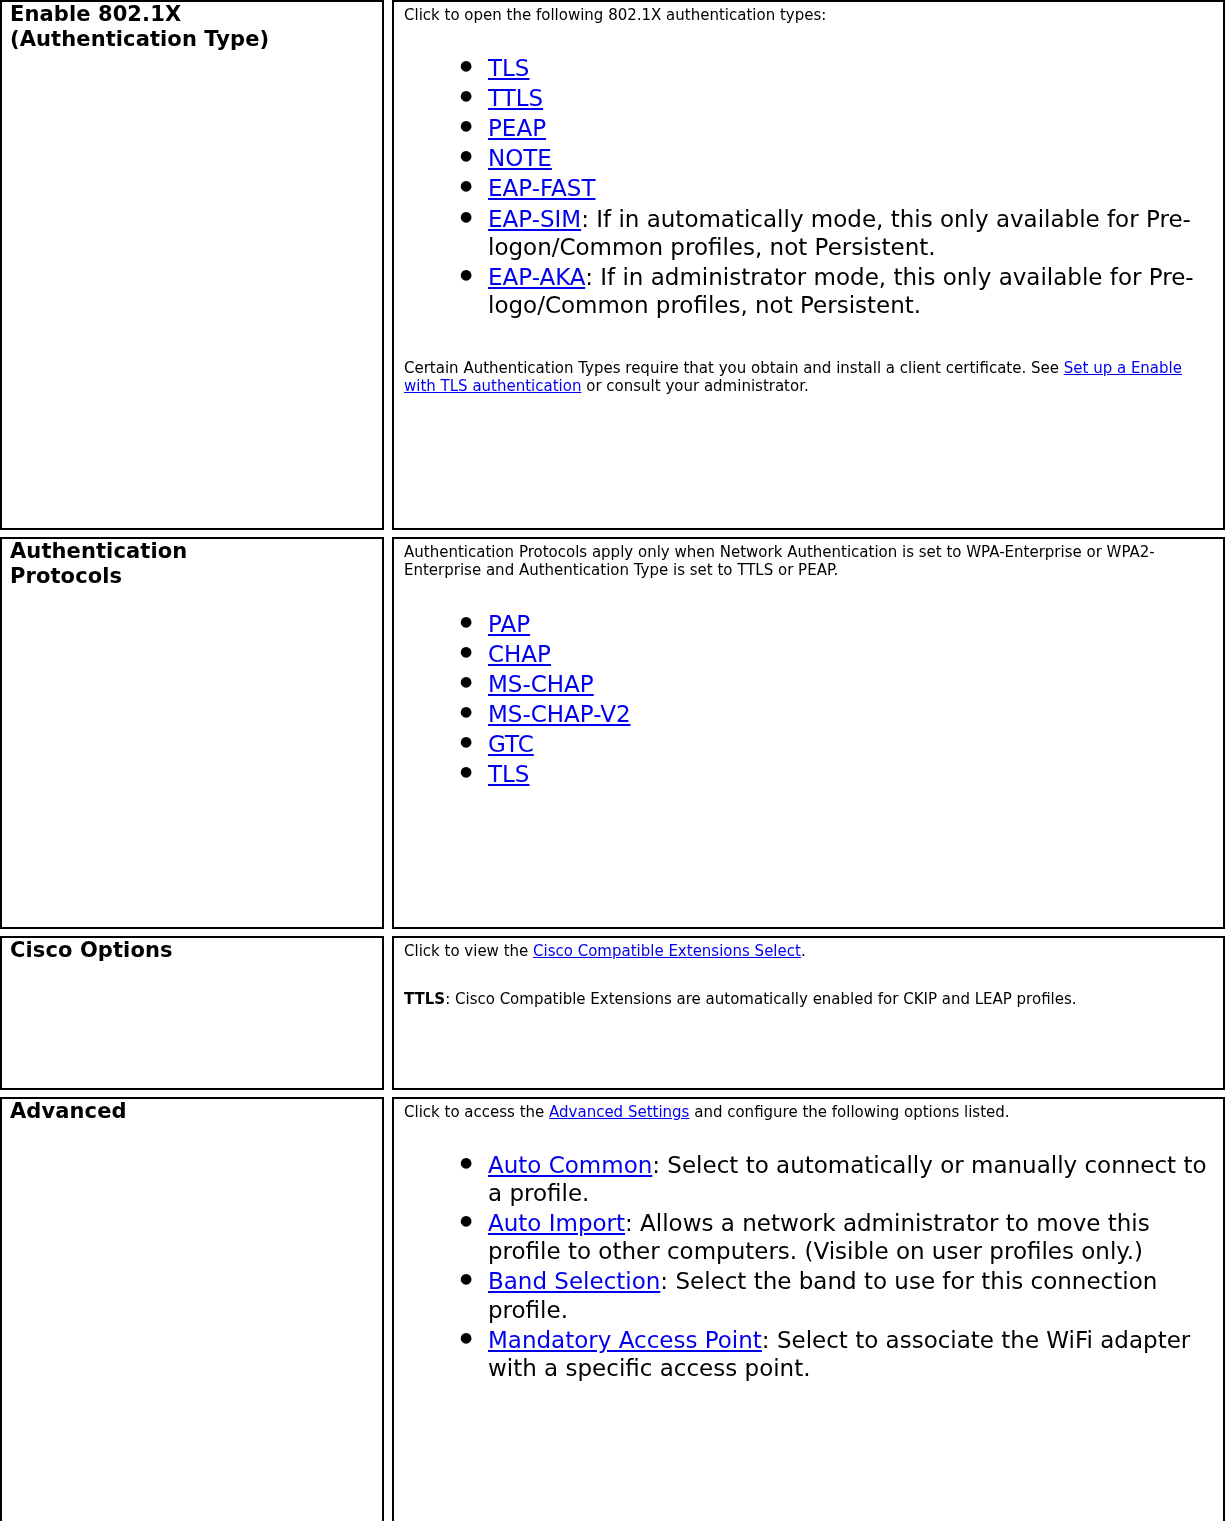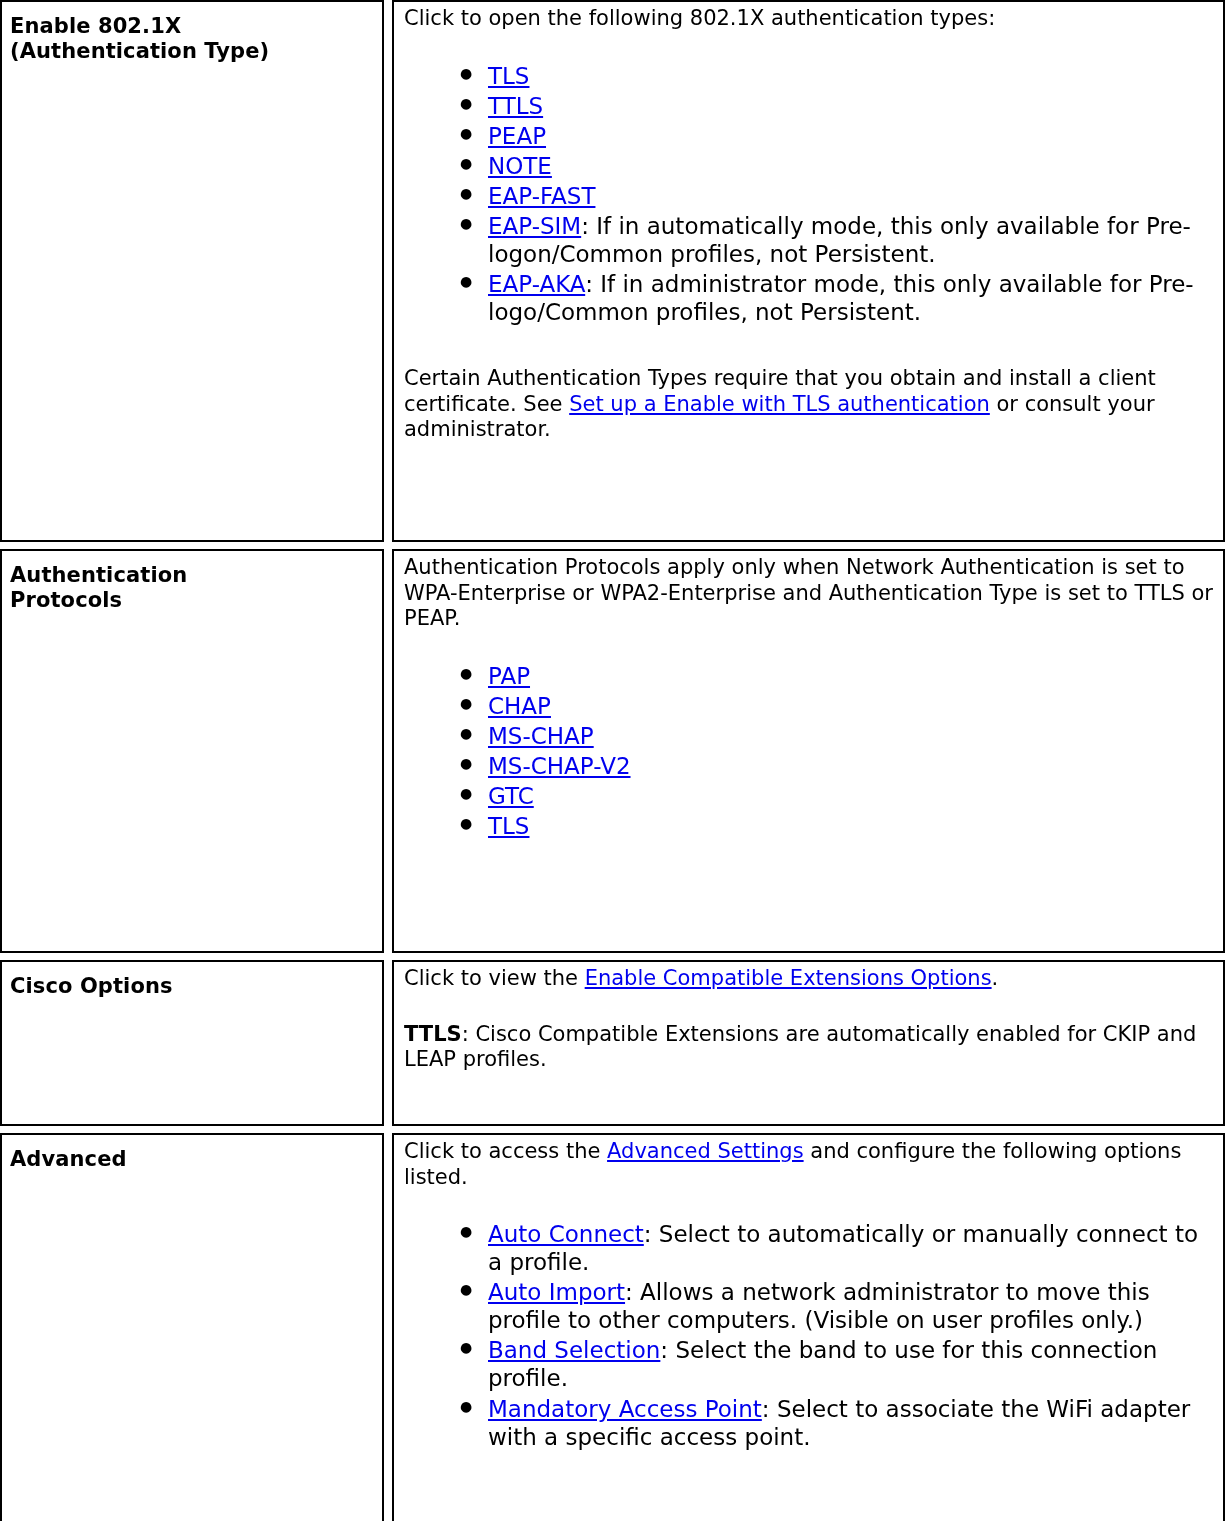--- a/index.html
+++ b/index.html
@@ -26,21 +26,21 @@
   .doc-table td {
     border: 2px solid #000000;
     vertical-align: top;
     padding: 0;
     background: #ffffff;
   }
 
   
   td.col-term {
     width: 366px;
-    padding: 12px 6px 6px 8px;
+    padding: 0 6px 6px 8px;
   }
   td.gap {
     width: 8px;
     border: none !important;
     background: #ffffff;
     padding: 0;
   }
   td.col-desc {
     padding: 4px 8px 6px 10px;
   }
@@ -60,21 +60,21 @@
     letter-spacing: 0.1px;
   }
 
   .desc {
     font-size: 21px;
     line-height: 1.22;
   }
 
   .para {
     margin: 0;
-    font-size: 21px;
+    font-size: 15px;
     line-height: 1.22;
   }
   .spacer-md { height: 30px; }
   .spacer-lg { height: 38px; }
 
   ul.blist {
     margin: 0;
     padding: 0 0 0 56px;
     list-style: none;
   }
@@ -172,42 +172,42 @@
         <td colspan="3"></td>
       </tr>
 
     <tr>
       <td class="col-term cell-tall-3">
         <div class="term">Cisco Options</div>
       </td>
       <td class="gap"></td>
       <td class="col-desc">
         <div class="desc">
-          <p class="para"><span>Click to view the </span><a class="lnk" href="#">Enable Compatible Extensions Options</a><span>.</span></p>
+          <p class="para"><span>Click to view the </span><a class="lnk" href="#">Cisco Compatible Extensions Select</a><span>.</span></p>
           <div class="spacer-md"></div>
           <p class="para"><b class="note">TTLS</b><span>: Cisco Compatible Extensions are automatically enabled for CKIP and LEAP profiles.</span></p>
         </div>
       </td>
     </tr>
 
     <tr class="rowgap">
         <td colspan="3"></td>
       </tr>
 
     <tr>
       <td class="col-term cell-tall-4">
         <div class="term">Advanced</div>
       </td>
       <td class="gap"></td>
       <td class="col-desc">
         <div class="desc">
           <p class="para"><span>Click to access the </span><a class="lnk" href="#">Advanced Settings</a><span> and configure the following options listed.</span></p>
           <div class="spacer-md"></div>
           <ul class="blist">
-            <li><a class="lnk" href="#">Auto Connect</a><span>: Select to automatically or manually connect to a profile.</span></li>
+            <li><a class="lnk" href="#">Auto Common</a><span>: Select to automatically or manually connect to a profile.</span></li>
             <li><a class="lnk" href="#">Auto Import</a><span>: Allows a network administrator to move this profile to other computers. (Visible on user profiles only.)</span></li>
             <li><a class="lnk" href="#">Band Selection</a><span>: Select the band to use for this connection profile.</span></li>
             <li><a class="lnk" href="#">Mandatory Access Point</a><span>: Select to associate the WiFi adapter with a specific access point.</span></li>
           </ul>
         </div>
       </td>
     </tr>
 
   </tbody>
 </table>

